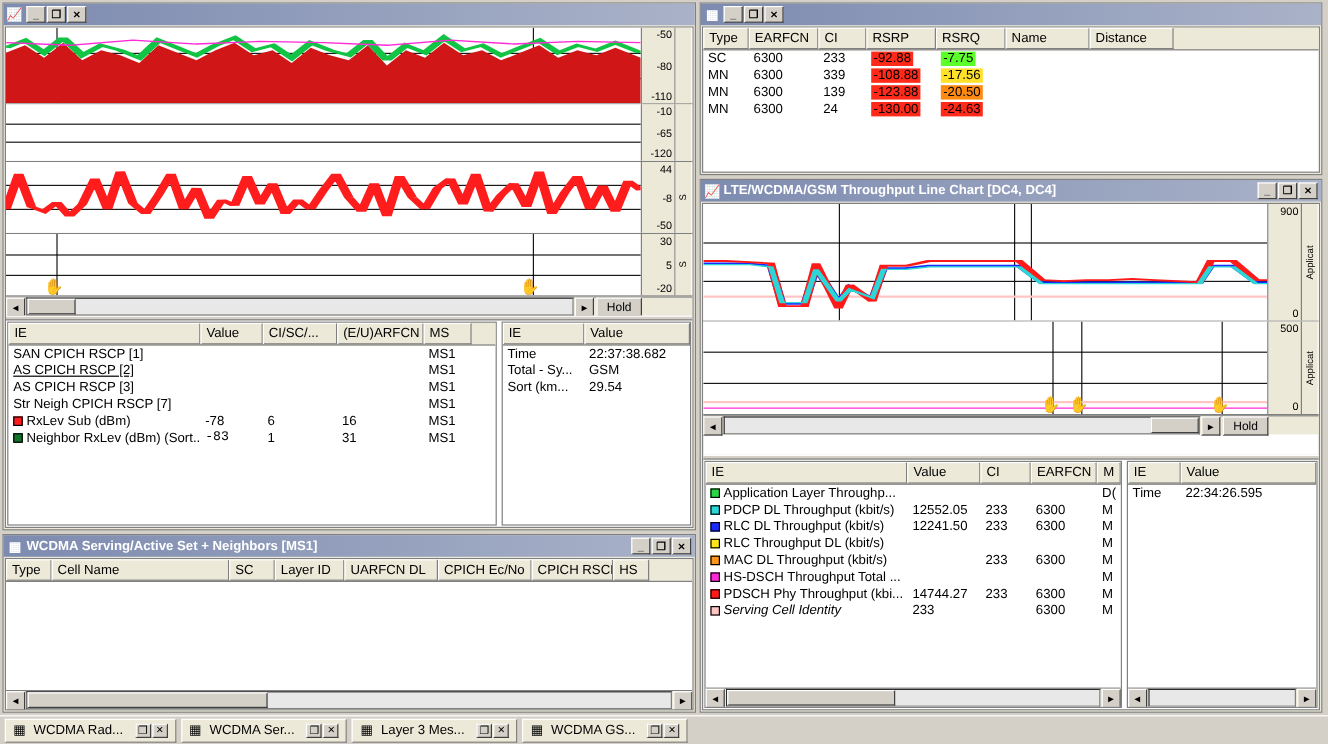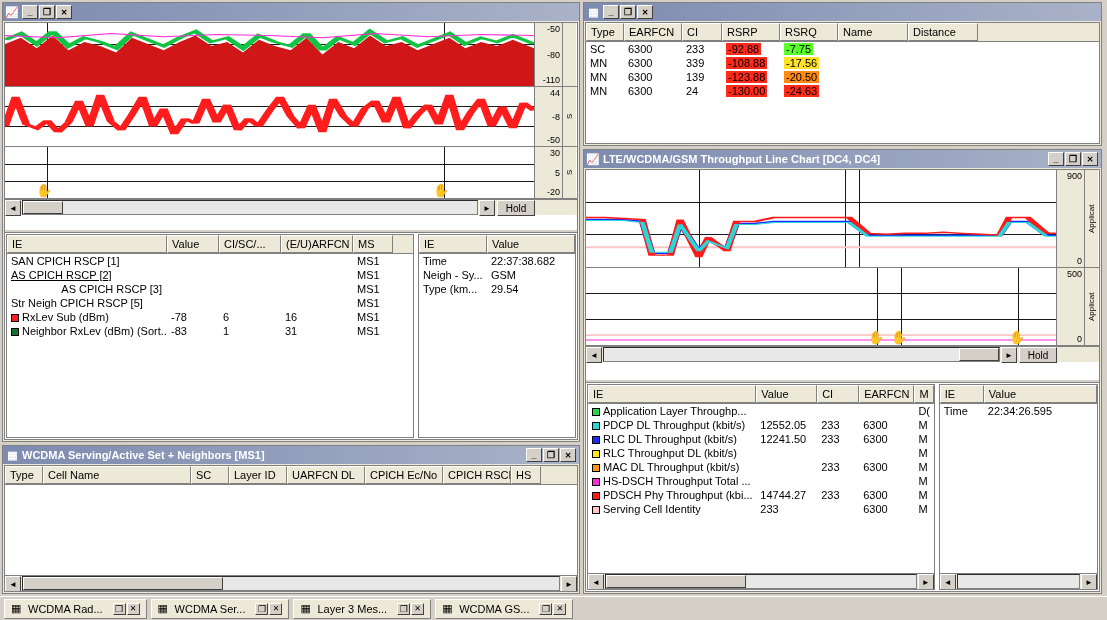--- a/index.html
+++ b/index.html
@@ -176,20 +176,32 @@
                 </svg>
               </div>
               <div class="chart-ytick">
                 <span>-50</span>
                 <span>-80</span>
                 <span>-110</span>
               </div>
               <div class="chart-ylabel"></div>
             </div>
 
+            <div class="chart-row" style="height:48px">
+              <div class="chart-plot">
+                <div class="gridh" style="top:33%"></div>
+                <div class="gridh" style="top:66%"></div>
+              </div>
+              <div class="chart-ytick">
+                <span>-10</span>
+                <span>-65</span>
+                <span>-120</span>
+              </div>
+              <div class="chart-ylabel"></div>
+            </div>
 
             <div class="chart-row" style="height:60px">
               <div class="chart-plot">
                 <div class="gridh" style="top:33%"></div>
                 <div class="gridh" style="top:66%"></div>
                 <svg class="area" viewBox="0 0 100 60" preserveAspectRatio="none">
                   <polyline fill="none" stroke="#ff1c1c" stroke-width="1.5" points="0,40 2,10 4,38 6,42 8,34 10,46 12,36 14,14 16,40 18,8 20,35 22,44 24,28 26,10 28,40 30,22 32,48 34,32 36,37 38,12 40,36 42,18 44,44 46,32 48,40 50,24 52,10 54,30 56,42 58,18 60,46 62,12 64,30 66,40 68,22 70,14 72,36 74,10 76,42 78,28 80,18 82,38 84,8 86,44 88,26 90,12 92,40 94,20 96,42 98,16 100,24"></polyline>
                 </svg>
               </div>
               <div class="chart-ytick">
@@ -247,65 +259,65 @@
                     <div class="td" style="width: 40px;">MS1</div>
                   </div>
                   <div class="tbl-row">
                     <div class="td" style="width: 160px; text-decoration: underline;">AS CPICH RSCP [2]</div>
                     <div class="td" style="width: 52px;"></div>
                     <div class="td" style="width: 62px;"></div>
                     <div class="td" style="width: 72px;"></div>
                     <div class="td" style="width: 40px;">MS1</div>
                   </div>
                   <div class="tbl-row">
-                    <div class="td" style="width: 160px; text-align: right;">AS CPICH RSCP [3]</div>
+                    <div class="td" style="width: 160px;">AS CPICH RSCP [3]</div>
                     <div class="td" style="width: 52px;"></div>
                     <div class="td" style="width: 62px;"></div>
                     <div class="td" style="width: 72px;"></div>
                     <div class="td" style="width: 40px;">MS1</div>
                   </div>
                   <div class="tbl-row">
-                    <div class="td" style="width: 160px;">Str Neigh CPICH RSCP [5]</div>
+                    <div class="td" style="width: 160px;">Str Neigh CPICH RSCP [7]</div>
                     <div class="td" style="width: 52px;"></div>
                     <div class="td" style="width: 62px;"></div>
                     <div class="td" style="width: 72px;"></div>
                     <div class="td" style="width: 40px;">MS1</div>
                   </div>
                   <div class="tbl-row">
                     <div class="td" style="width: 160px;"><span class="legmark" style="background: rgb(255, 28, 28);"></span>RxLev Sub (dBm)</div>
                     <div class="td" style="width: 52px;">-78</div>
                     <div class="td" style="width: 62px;">6</div>
                     <div class="td" style="width: 72px;">16</div>
                     <div class="td" style="width: 40px;">MS1</div>
                   </div>
                   <div class="tbl-row">
                     <div class="td" style="width: 160px;"><span class="legmark" style="background: rgb(18, 114, 42);"></span>Neighbor RxLev (dBm) (Sort...</div>
-                    <div class="td" style="width: 52px;">-83</div>
+                    <div class="td" style="width: 52px; font-family: Liberation Mono, monospace;">-83</div>
                     <div class="td" style="width: 62px;">1</div>
                     <div class="td" style="width: 72px;">31</div>
                     <div class="td" style="width: 40px;">MS1</div>
                   </div>
                 </div>
             </div>
             <div class="tbl-wrap" style="flex:1">
               <div class="tbl-head">
                 <div class="th" style="width:68px">IE</div>
                 <div class="th" style="flex:1">Value</div>
               </div>
               <div class="tbl-body" id="wcdma-info-body">
                   <div class="tbl-row">
                     <div class="td" style="width: 68px;">Time</div>
                     <div class="td" style="flex: 1 1 0%;">22:37:38.682</div>
                   </div>
                   <div class="tbl-row">
-                    <div class="td" style="width: 68px;">Neigh - Sy...</div>
+                    <div class="td" style="width: 68px;">Total - Sy...</div>
                     <div class="td" style="flex: 1 1 0%;">GSM</div>
                   </div>
                   <div class="tbl-row">
-                    <div class="td" style="width: 68px;">Type (km...</div>
+                    <div class="td" style="width: 68px;">Sort (km...</div>
                     <div class="td" style="flex: 1 1 0%;">29.54</div>
                   </div>
                 </div>
             </div>
           </div>
         </div>
       </div>
 
       <div class="panel" style="flex:1">
         <div class="titlebar">
@@ -525,21 +537,21 @@
                     <div class="td" style="width: 20px;">M</div>
                   </div>
                   <div class="tbl-row">
                     <div class="td" style="width: 178px;"><span class="legmark" style="background: rgb(255, 26, 26);"></span>PDSCH Phy Throughput (kbi...</div>
                     <div class="td" style="width: 64px;">14744.27</div>
                     <div class="td" style="width: 44px;">233</div>
                     <div class="td" style="width: 58px;">6300</div>
                     <div class="td" style="width: 20px;">M</div>
                   </div>
                   <div class="tbl-row">
-                    <div class="td" style="width: 178px;"><span class="legmark" style="background: rgb(255, 197, 197);"></span>Serving Cell Identity</div>
+                    <div class="td" style="width: 178px; font-style: italic;"><span class="legmark" style="background: rgb(255, 197, 197);"></span>Serving Cell Identity</div>
                     <div class="td" style="width: 64px;">233</div>
                     <div class="td" style="width: 44px;"></div>
                     <div class="td" style="width: 58px;">6300</div>
                     <div class="td" style="width: 20px;">M</div>
                   </div>
                 </div>
               <div class="scrollbar-row">
                 <div class="harrow">◄</div>
                 <div class="hscroll-track">
                   <div class="hscroll-thumb" style="left:0;width:140px"></div>

